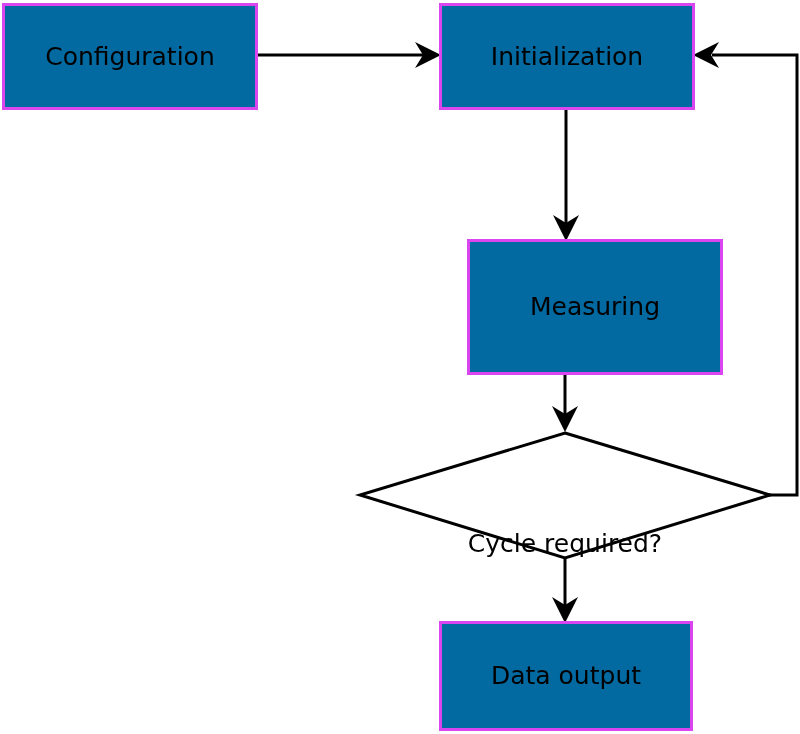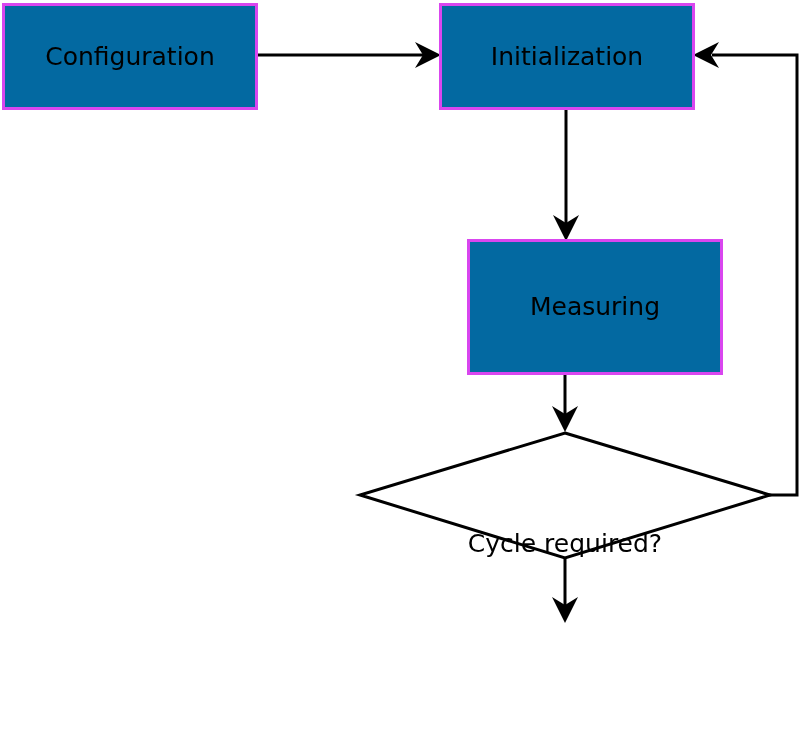--- a/index.html
+++ b/index.html
@@ -80,14 +80,17 @@
   </div>
 
   <div class="node node-measuring">
     <span>Measuring</span>
   </div>
 
   <div class="diamond-label">
     <span>Cycle required?</span>
   </div>
 
+  <div class="node node-data-output">
+    <span>Data output</span>
+  </div>
 
 </div>
 
 </body></html>

